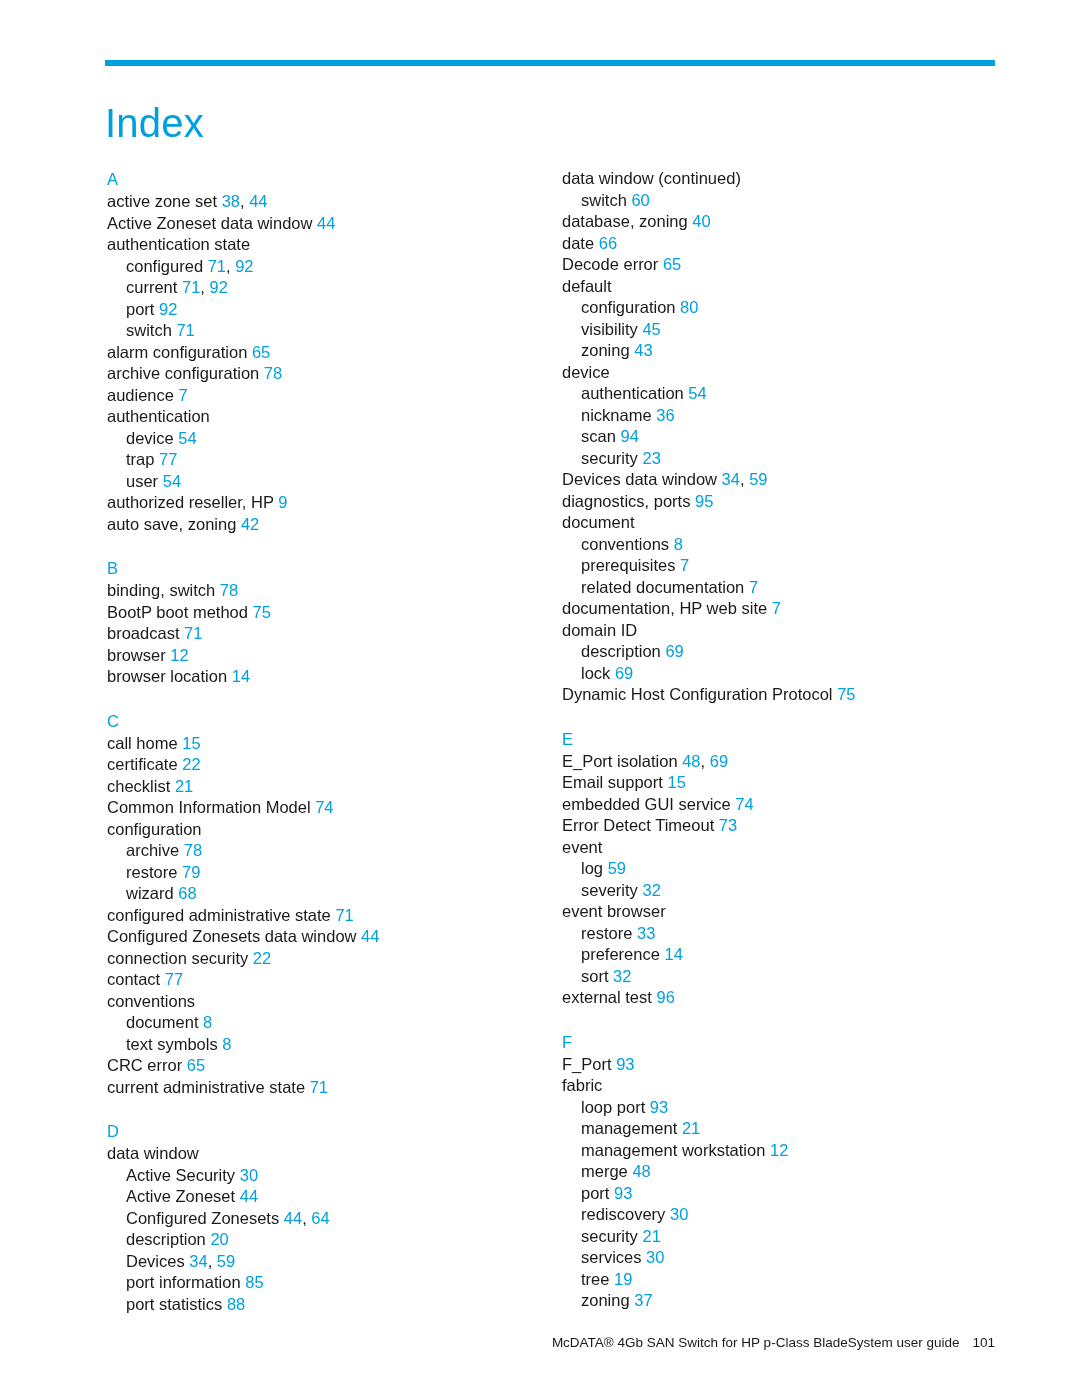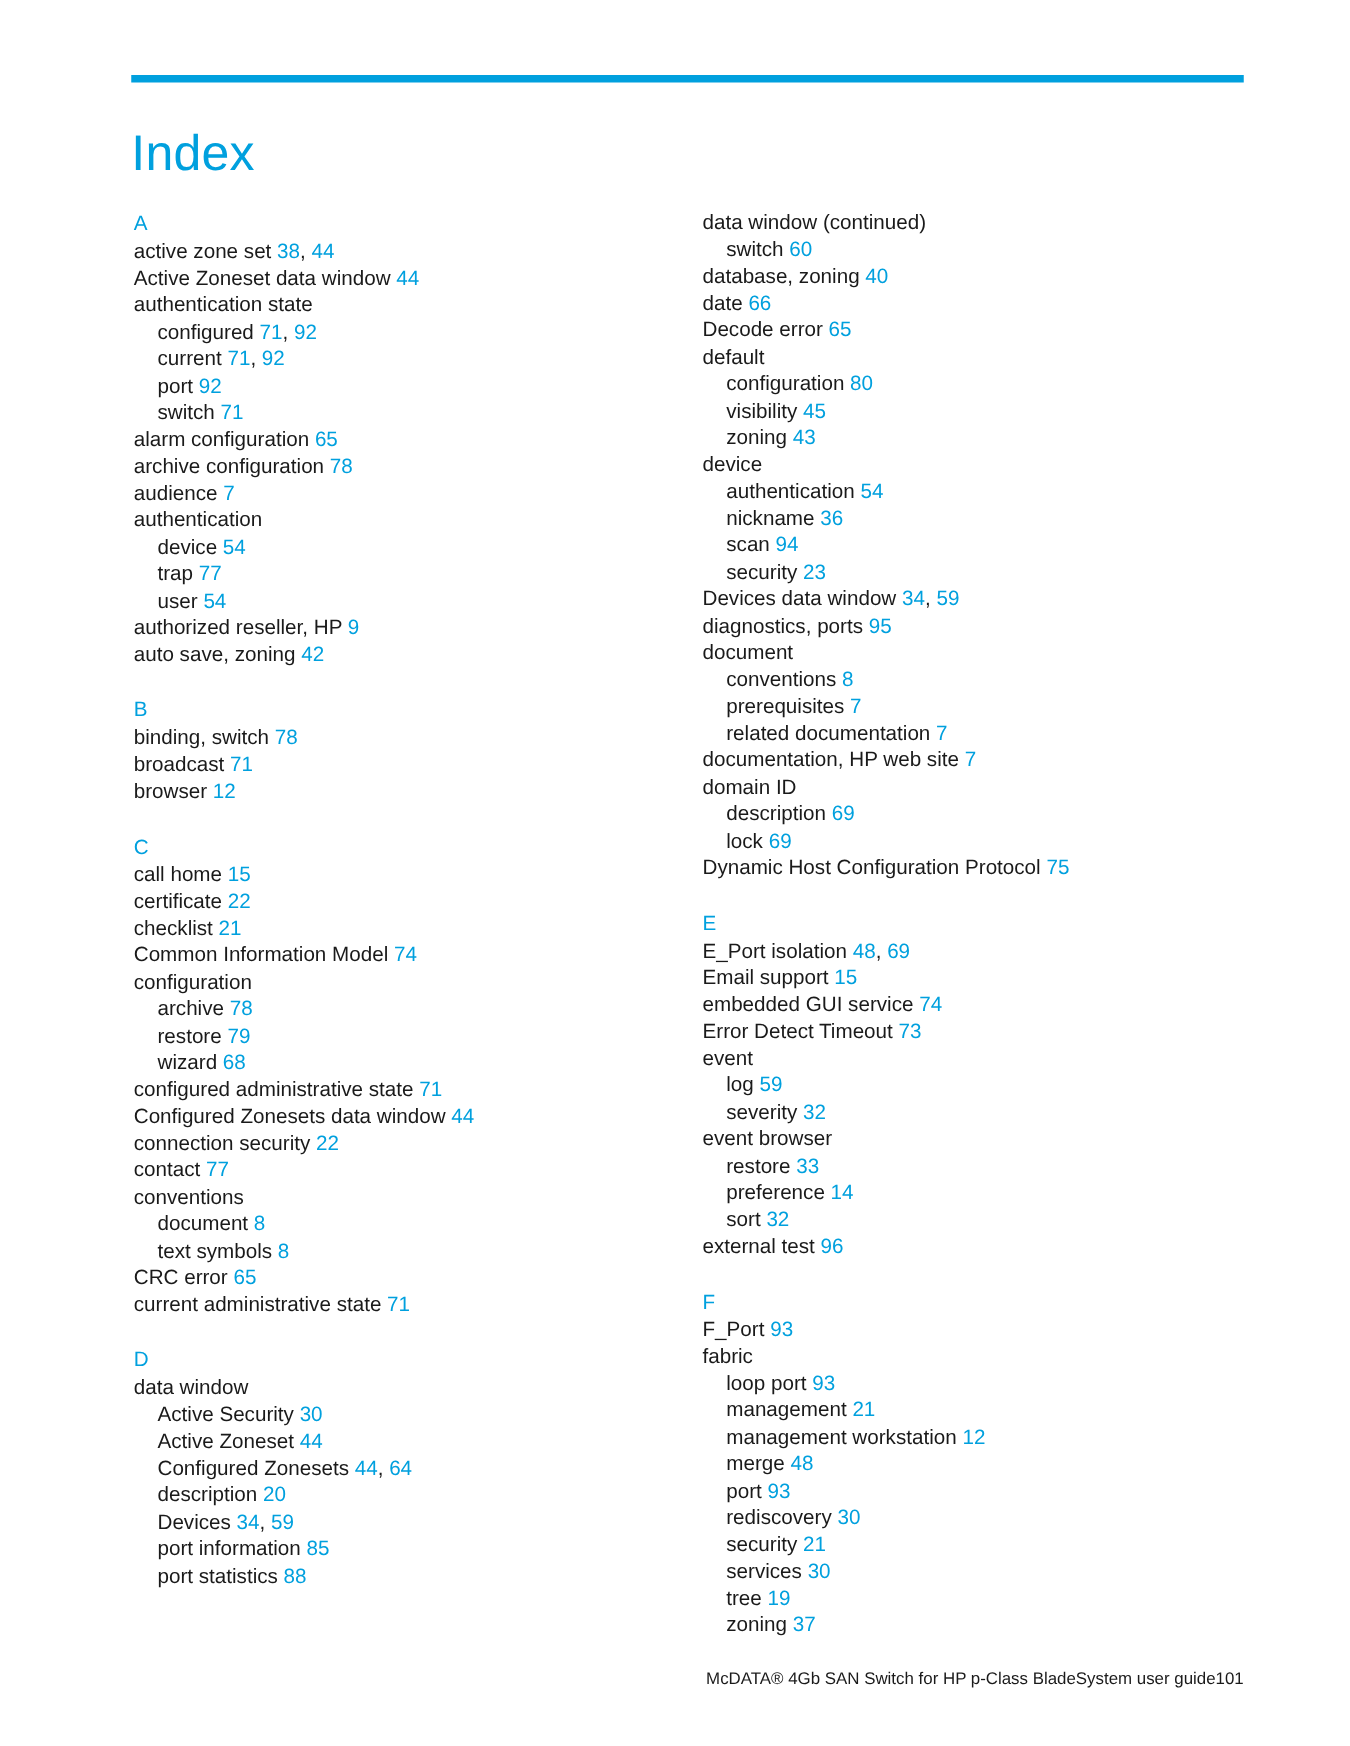--- a/index.html
+++ b/index.html
@@ -94,20 +94,21 @@
     left: 105px;
     top: 1334px;
     width: 890px;
     text-align: right;
     font-size: 13.5px;
     line-height: 18px;
     color: #1a1a1a;
     white-space: nowrap;
   }
   .footer .folio {
+    margin-left: 13px;
   }
 </style>
 </head>
 <body>
 
 <div class="page">
 
   <div class="header-rule"></div>
   <h1 class="page-title">Index</h1>
 
@@ -128,22 +129,24 @@
           <div class="entry"><span>authentication</span></div>
           <div class="entry sub"><span>device</span> <span class="pg">54</span></div>
           <div class="entry sub"><span>trap</span> <span class="pg">77</span></div>
           <div class="entry sub"><span>user</span> <span class="pg">54</span></div>
           <div class="entry"><span>authorized reseller, HP</span> <span class="pg">9</span></div>
           <div class="entry"><span>auto save, zoning</span> <span class="pg">42</span></div>
         </div>
         <div class="section">
           <div class="section-letter">B</div>
           <div class="entry"><span>binding, switch</span> <span class="pg">78</span></div>
+          <div class="entry"><span>BootP boot method</span> <span class="pg">75</span></div>
           <div class="entry"><span>broadcast</span> <span class="pg">71</span></div>
           <div class="entry"><span>browser</span> <span class="pg">12</span></div>
+          <div class="entry"><span>browser location</span> <span class="pg">14</span></div>
         </div>
         <div class="section">
           <div class="section-letter">C</div>
           <div class="entry"><span>call home</span> <span class="pg">15</span></div>
           <div class="entry"><span>certificate</span> <span class="pg">22</span></div>
           <div class="entry"><span>checklist</span> <span class="pg">21</span></div>
           <div class="entry"><span>Common Information Model</span> <span class="pg">74</span></div>
           <div class="entry"><span>configuration</span></div>
           <div class="entry sub"><span>archive</span> <span class="pg">78</span></div>
           <div class="entry sub"><span>restore</span> <span class="pg">79</span></div>

